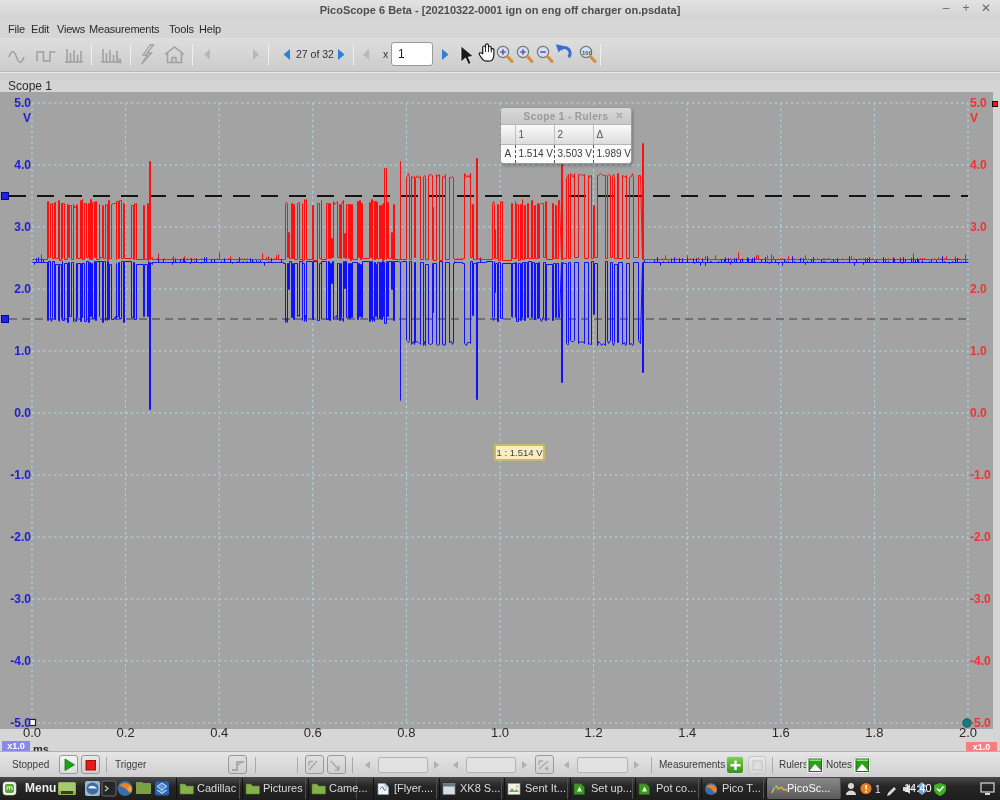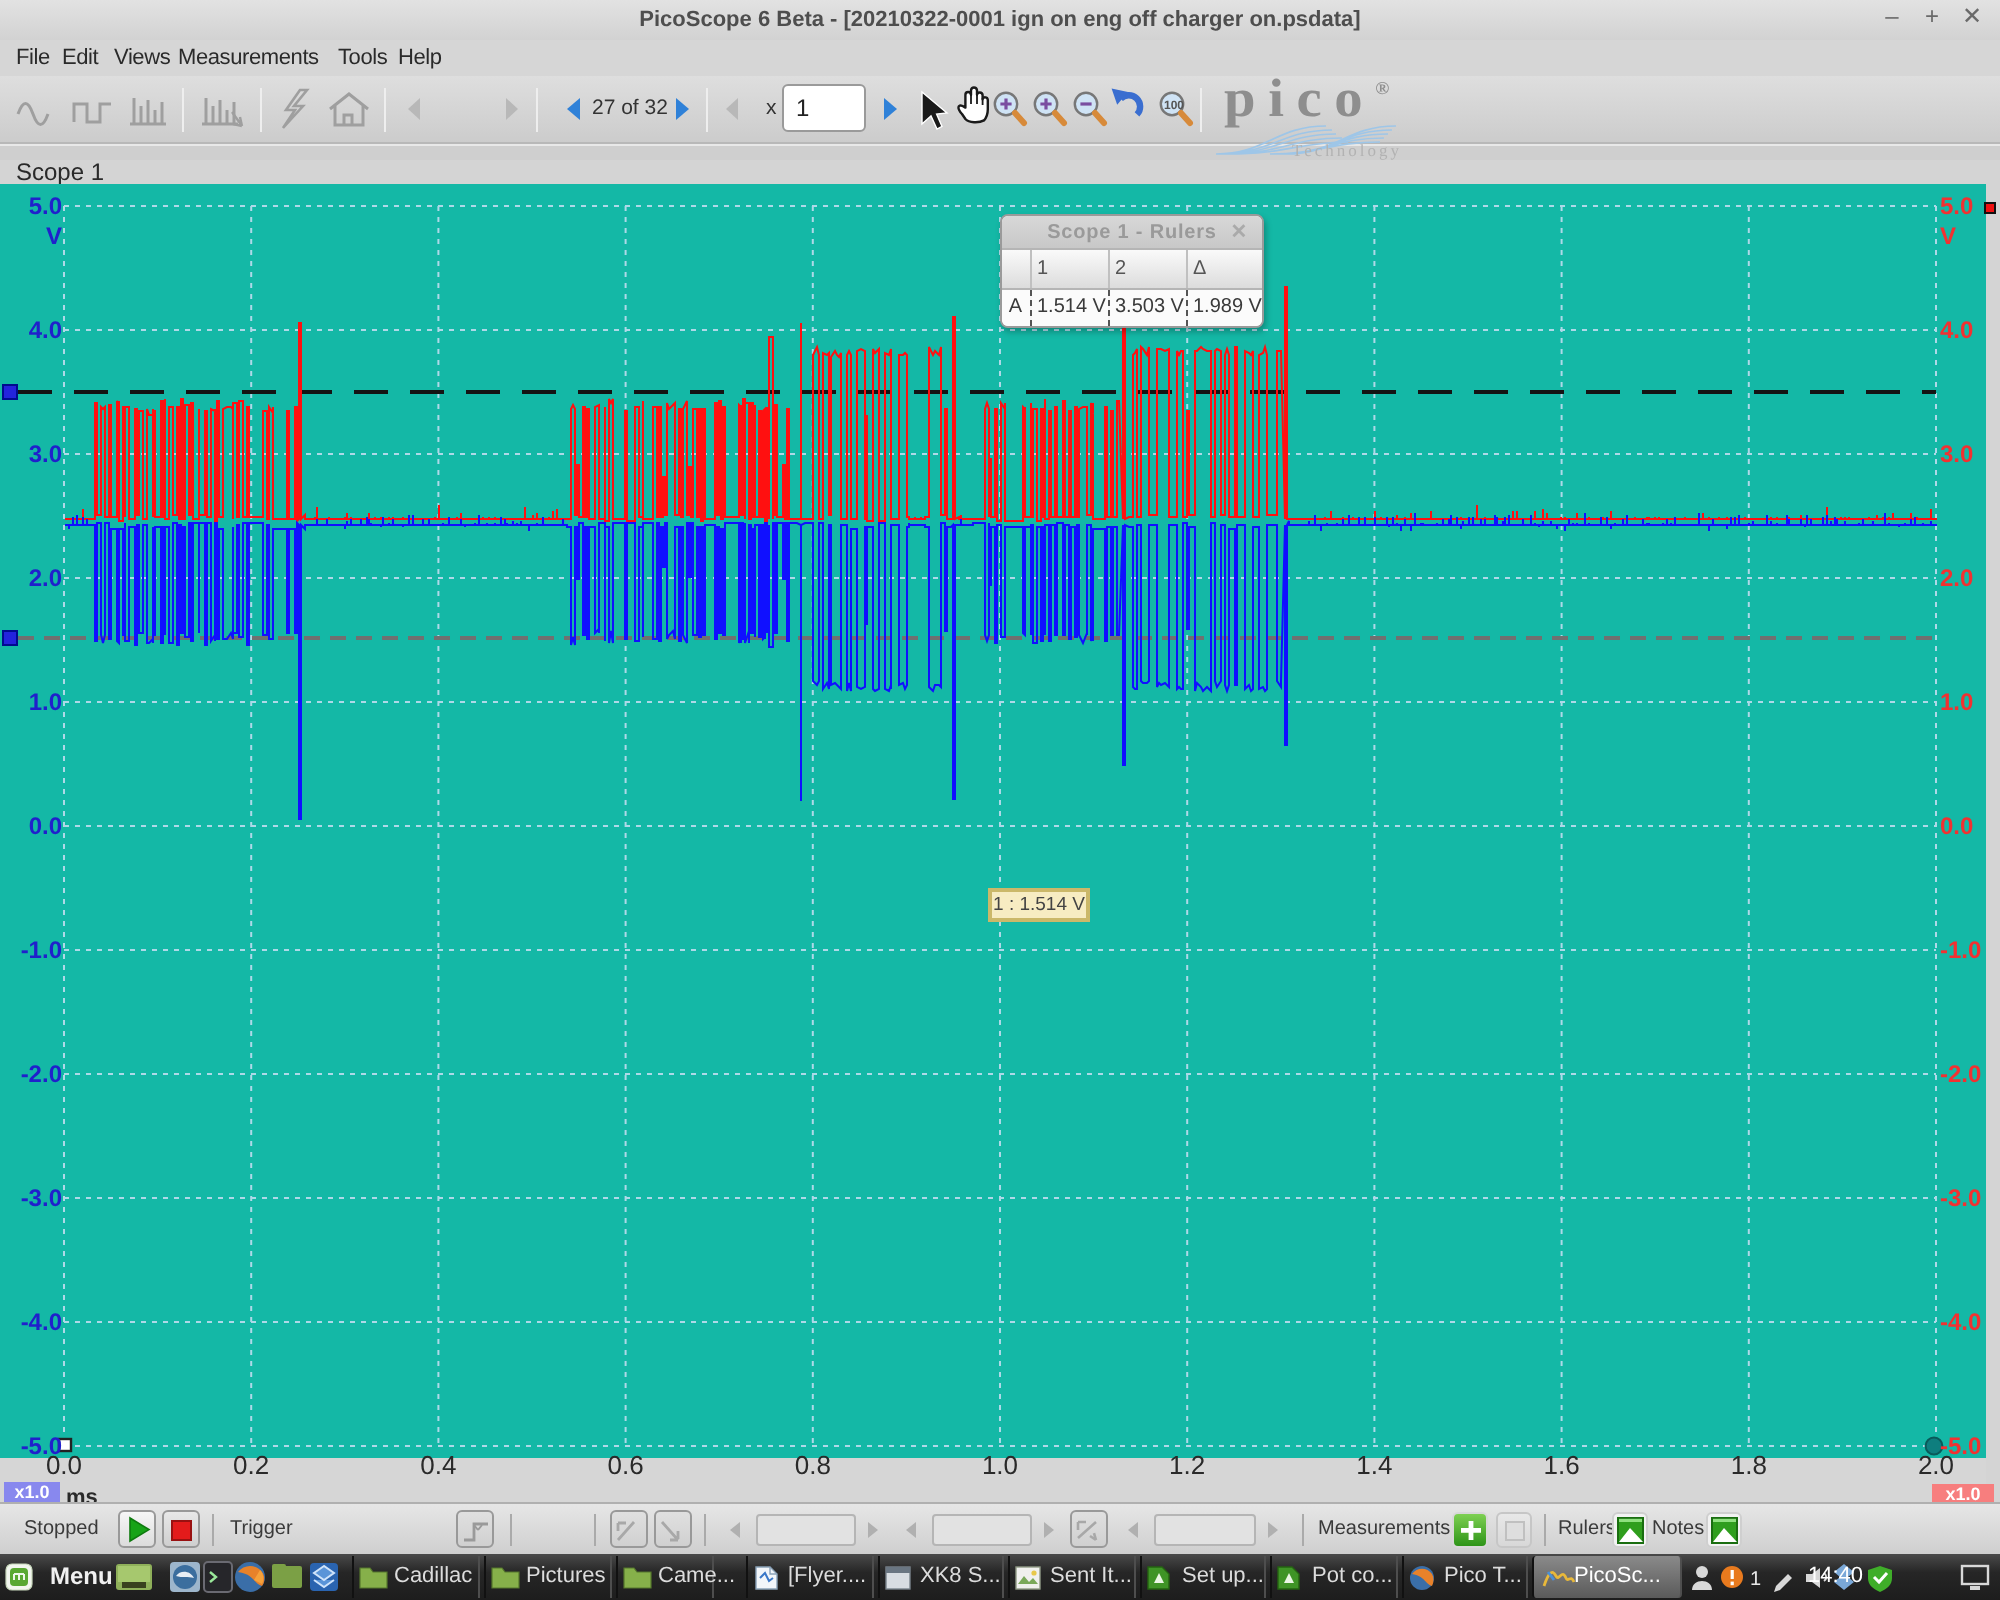--- a/index.html
+++ b/index.html
@@ -34,21 +34,21 @@
   transform:scaleX(1.05); transform-origin:left; }
 #picologo .reg { font-size:9px; vertical-align:11px; letter-spacing:0; }
 #picologo .ptech { position:absolute; left:38px; top:30px; font-family:"Liberation Serif", serif;
   font-size:8.5px; color:#b2b2b2; letter-spacing:1.5px; }
 
 
 #scopetab { position:absolute; left:0; top:80px; width:1000px; height:12px; background:#d4d4d4; }
 #scopetab span { position:absolute; left:8px; top:-1px; font-size:12px; color:#2a2a2a; }
 
 
-#chart { position:absolute; left:0; top:92px; width:1000px; height:637px; background:#14b8a6; }
+#chart { position:absolute; left:0; top:92px; width:1000px; height:637px; background:#a3a3a3; }
 #chart svg { position:absolute; left:0; top:0; }
 #rightstrip { position:absolute; left:993px; top:0; width:7px; height:659px; background:#d4d4d4; }
 
 
 #rulpanel { position:absolute; left:500px; top:15px; width:132px; height:57px;
   border:1px solid #9a9a9a; border-radius:4px; background:#f6f6f6; box-shadow:1px 2px 3px rgba(0,0,0,0.25); overflow:hidden; }
 #rulpanel .ttl { height:17px; background:linear-gradient(#d8d8d8,#c8c8c8); text-align:center;
   font-size:10px; font-weight:bold; color:#9a9a9a; padding-top:3px; border-bottom:1px solid #b5b5b5; letter-spacing:0.4px; }
 #rulpanel .ttl .x { position:absolute; right:7px; top:2px; color:#aaa; font-size:10px; font-weight:bold; }
 #rulpanel table { border-collapse:collapse; width:100%; table-layout:fixed; }
@@ -159,30 +159,20 @@
     </svg>
     <div class="sep" style="left:91px"></div>
     <div class="sep" style="left:130px"></div>
     <div class="sep" style="left:192px"></div>
     <div class="sep" style="left:268px"></div>
     <div class="sep" style="left:353px"></div>
     <div class="sep" style="left:600px"></div>
     <div class="lbl" style="left:296px">27 of 32</div>
     <div class="lbl" style="left:383px">x</div>
     <div id="numbox">1</div>
-    <div id="picologo">
-      <div class="ptxt">pico<span class="reg">®</span></div>
-      <svg width="100" height="18" style="position:absolute;left:0;top:21px">
-        <g stroke="#9ec6e8" stroke-width="0.8" fill="none">
-          <path d="M0 16 C25 16 30 2 55 2 M0 16 C28 16 33 4 58 4 M2 16 C30 16 35 6 60 6 M4 16 C33 16 38 8 63 8 M6 16 C36 16 41 10 66 10"></path>
-          <path d="M90 2 C65 2 60 16 35 16 M88 4 C63 4 58 16 33 16 M86 6 C61 6 56 16 31 16 M84 8 C59 8 54 16 29 16 M82 10 C57 10 52 16 27 16"></path>
-        </g>
-      </svg>
-      <div class="ptech">Technology</div>
-    </div>
   </div>
   <div id="tb-groove"></div>
   <div id="tb-band"></div>
 
   <div id="scopetab">
       <span>Scope 1</span>
     </div>
 
   <div id="chart">
     <svg id="plot" width="1000" height="659">

